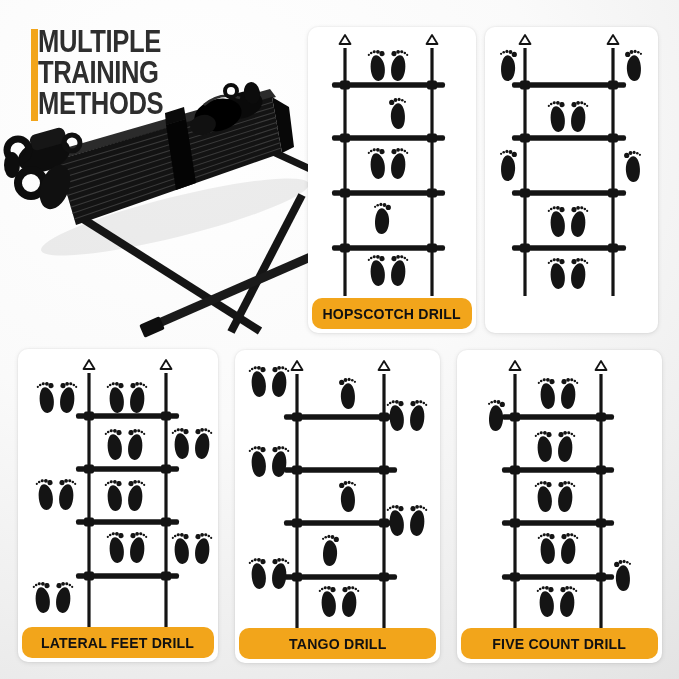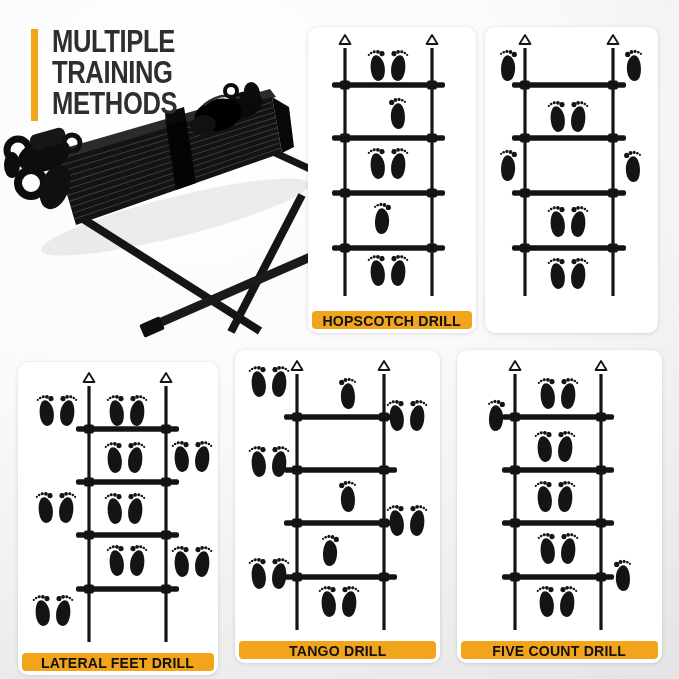--- a/index.html
+++ b/index.html
@@ -4,40 +4,40 @@
 <style>
   html,body{margin:0;padding:0;}
   body{font-family:"Liberation Sans",sans-serif;background:#d8d8d8;}
   .stage{
     position:relative;width:679px;height:679px;overflow:hidden;
     background:radial-gradient(130% 110% at 28% 18%, #ffffff 0%, #fafafa 40%, #efefef 68%, #e0e0e0 100%);
   }
   
   .title-block{position:absolute;left:31px;top:26px;z-index:3;display:flex;}
   .accent-bar{width:7px;height:92px;background:var(--accent,#F2A51B);margin-top:3px;}
-  .title-lines{margin-left:14px;}
+  .title-lines{}
   .title-line{
     font-weight:bold;font-size:32px;line-height:31px;color:#2e2e2e;
     letter-spacing:-0.5px;transform:scaleX(0.8);transform-origin:left center;white-space:nowrap;
   }
   
   .photo{position:absolute;left:0;top:55px;width:335px;height:290px;z-index:1;}
   
   .card{
     position:absolute;background:#ffffff;border-radius:10px;z-index:2;
     box-shadow:0 1px 5px rgba(0,0,0,0.10), 0 0 0 1px rgba(0,0,0,0.02);
   }
   .card-0{left:308px;top:27px;width:168px;height:306px;}
   .card-1{left:485px;top:27px;width:173px;height:306px;}
-  .card-2{left:18px; top:362px;width:200px;height:313px;text-align:center;}
+  .card-2{left:18px; top:349px;width:200px;height:313px;text-align:center;}
   .card-3{left:235px;top:350px;width:205px;height:313px;}
   .card-4{left:457px;top:350px;width:205px;height:313px;}
   .ladder{position:absolute;left:0;top:0;width:100%;height:100%;}
   .banner{
-    position:absolute;left:4px;right:4px;bottom:4px;height:18px;border-radius:4px;
+    position:absolute;left:4px;right:4px;bottom:4px;height:31px;border-radius:10px;
     background:var(--accent,#F2A51B);display:flex;align-items:center;justify-content:center;
   }
   .banner span{
     font-weight:bold;font-size:15px;color:#111111;letter-spacing:0.2px;white-space:nowrap;
     transform:scaleX(0.94);
   }
 </style>
 </head>
 <body>
 

